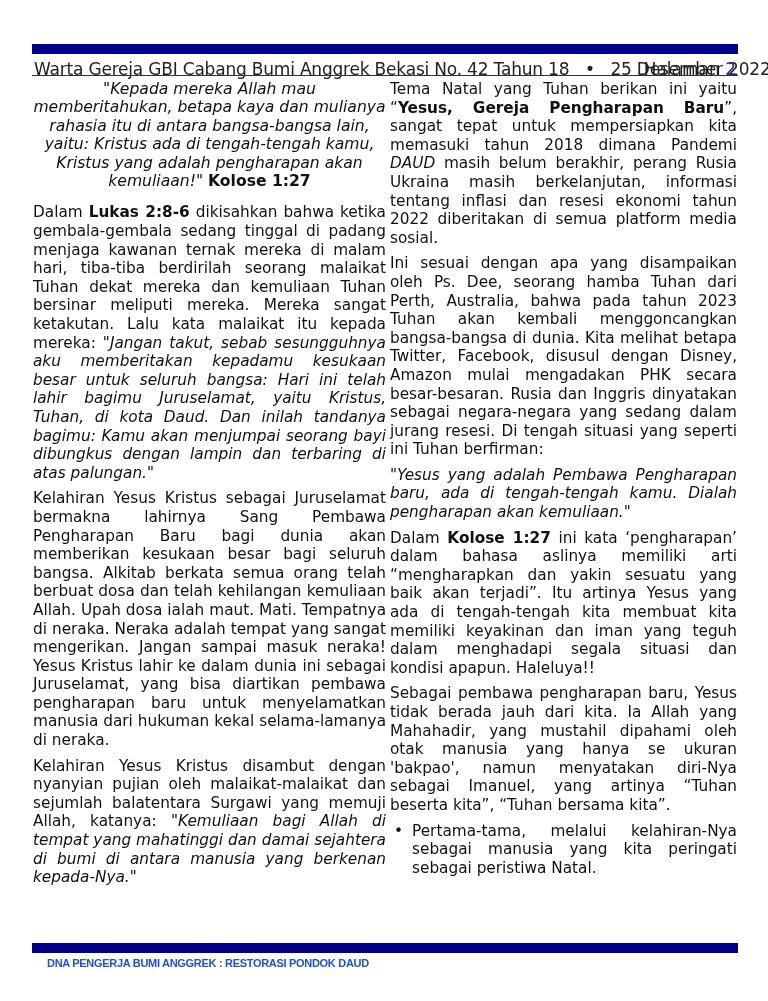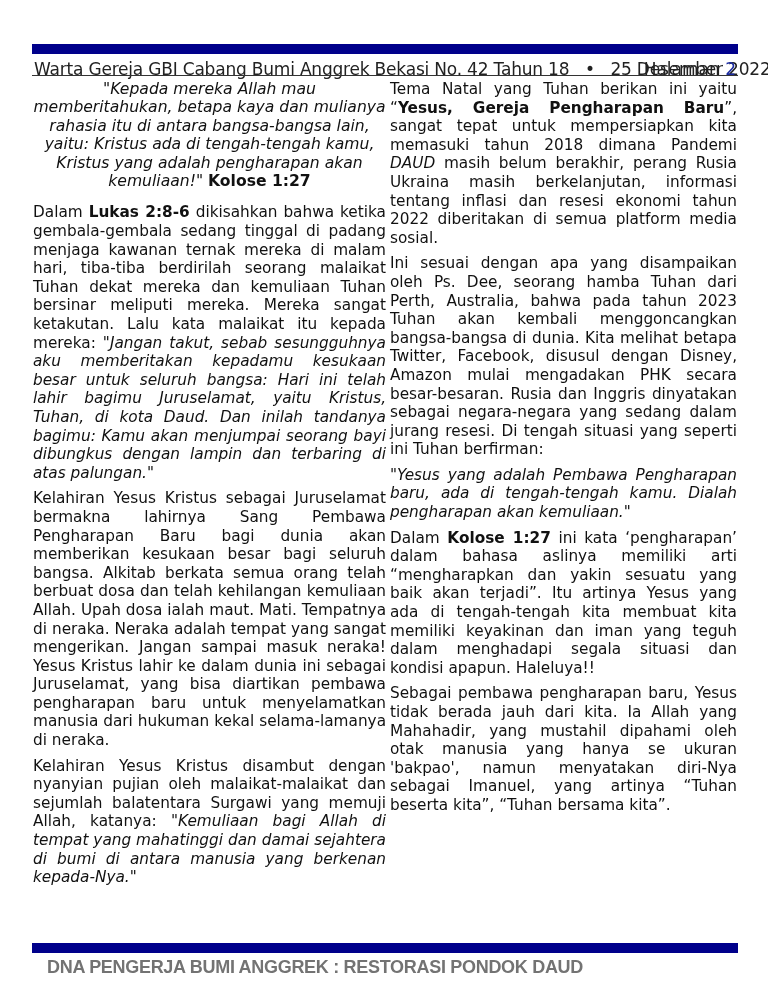--- a/index.html
+++ b/index.html
@@ -19,21 +19,21 @@
     .col p { margin: 0 0 7px 0; hyphens: manual; }
     .quote-block { text-align: center; font-style: italic; margin: 0 0 13px 0 !important; font-size: 15.6px; line-height: 18.4px; }
     .quote-block b { font-style: normal; }
     .it { font-style: italic; }
     ul.bullets { margin: 0 0 7px 0; padding: 0 0 0 22px; list-style: none; }
     ul.bullets li { position: relative; margin-bottom: 6px; }
     ul.bullets li::before { content: "•"; position: absolute; left: -18px; top: 0; }
 
     .bottom-bar { position: absolute; left: 32px; top: 943px; width: 706px; height: 10px; background: #00008b; }
     .footer-text { position: absolute; left: 47px; top: 957px; font-family: "Liberation Sans", sans-serif;
-      font-weight: bold; font-size: 18px; color: #737373; letter-spacing: -0.3px; white-space: nowrap; }
+      font-weight: bold; font-size: 11px; color: #1d4ed8; letter-spacing: -0.3px; white-space: nowrap; }
   </style>
 </head>
 <body>
 
 <div class="top-bar"></div>
 <div class="header-line">
   <span class="left">
     <span>Warta Gereja GBI Cabang Bumi Anggrek Bekasi No. 42 Tahun 18</span>
     &nbsp;&nbsp;<span>•</span>&nbsp;&nbsp;
     <span>25 Desember 2022</span>
@@ -71,17 +71,18 @@
   </p>
   <p>Ini sesuai dengan apa yang disampaikan oleh Ps. Dee, seorang hamba Tuhan dari Perth, Australia, bahwa pada tahun 2023 Tuhan akan kembali menggoncangkan bangsa-bangsa di dunia. Kita melihat betapa Twitter, Facebook, disusul dengan Disney, Amazon mulai mengadakan PHK secara besar-besaran. Rusia dan Inggris dinyatakan sebagai negara-negara yang sedang dalam jurang resesi. Di tengah situasi yang seperti ini Tuhan berfirman:</p>
   <p class="it">"Yesus yang adalah Pembawa Pengharapan baru, ada di tengah-tengah kamu. Dialah pengharapan akan kemuliaan."</p>
   <p>
     <span>Dalam</span>
     <b>Kolose 1:27</b>
     <span>ini kata ‘pengharapan’ dalam bahasa aslinya memiliki arti “mengharapkan dan yakin sesuatu yang baik akan terjadi”. Itu artinya Yesus yang ada di tengah-tengah kita membuat kita memiliki keyakinan dan iman yang teguh dalam menghadapi segala situasi dan kondisi apapun. Haleluya!!</span>
   </p>
   <p>Sebagai pembawa pengharapan baru, Yesus tidak berada jauh dari kita. Ia Allah yang Mahahadir, yang mustahil dipahami oleh otak manusia yang hanya se ukuran 'bakpao', namun menyatakan diri-Nya sebagai Imanuel, yang artinya “Tuhan beserta kita”, “Tuhan bersama kita”.</p>
   <ul class="bullets">
+    <li>Pertama-tama, melalui kelahiran-Nya sebagai manusia yang kita peringati sebagai peristiwa Natal.</li>
   </ul>
 </div>
 
 <div class="bottom-bar"></div>
 <div class="footer-text">DNA PENGERJA BUMI ANGGREK : RESTORASI PONDOK DAUD</div>
 
 </body></html>

